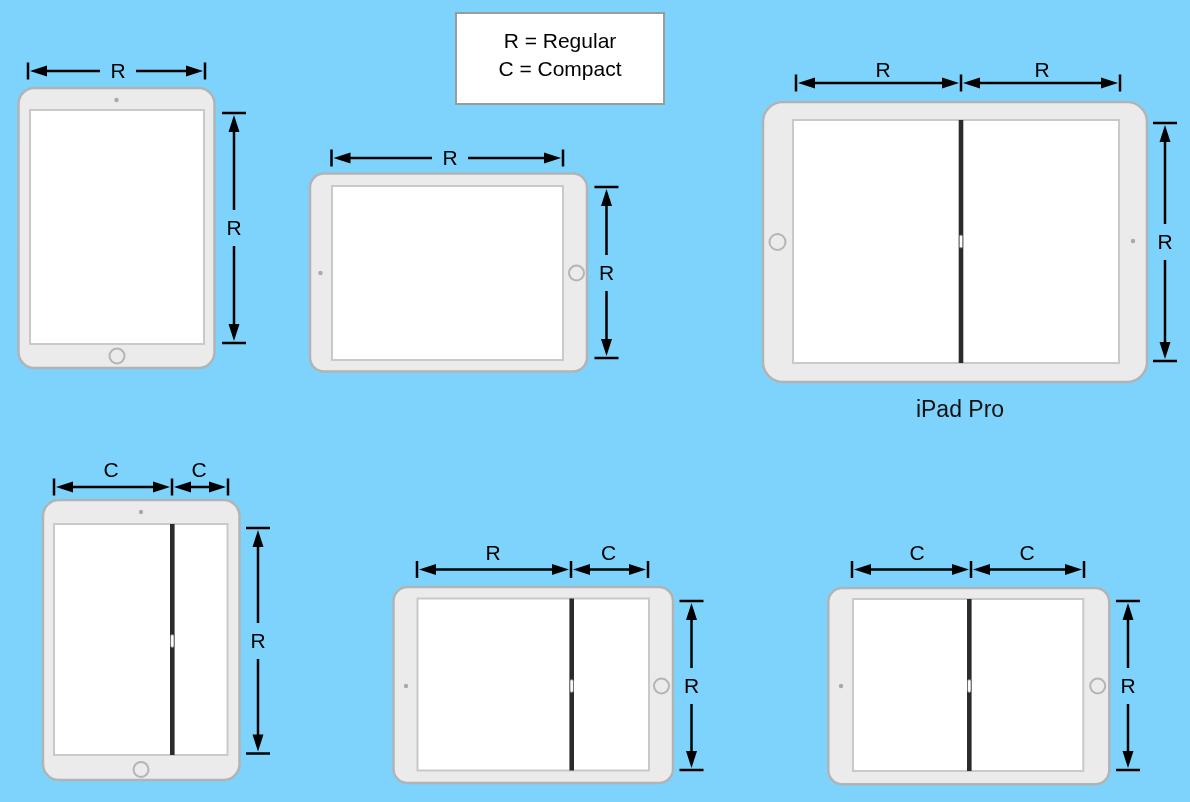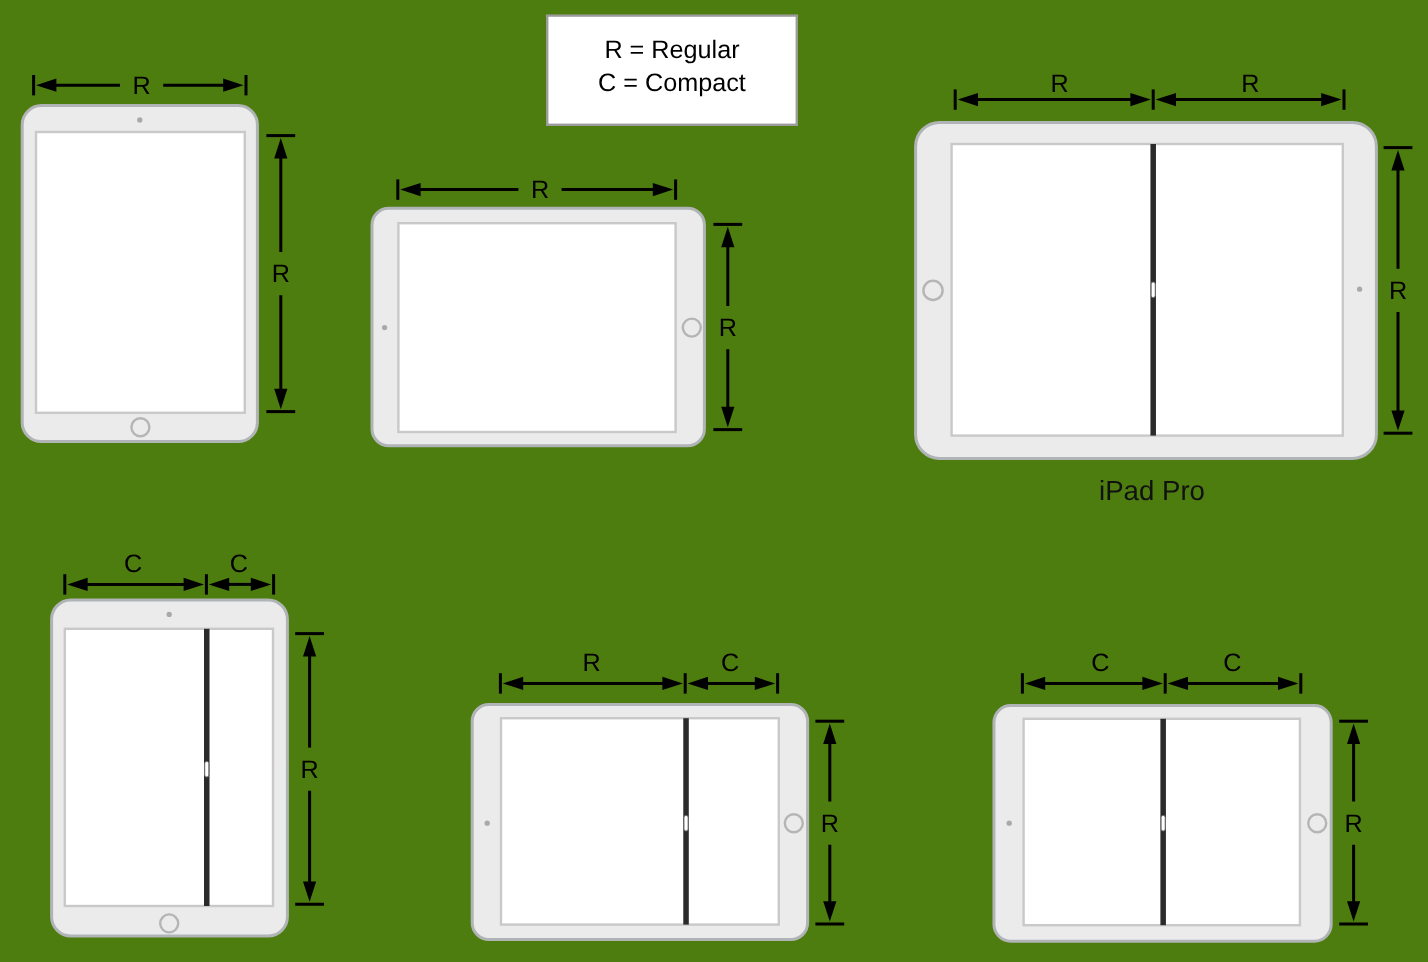--- a/index.html
+++ b/index.html
@@ -1,16 +1,16 @@
 <!DOCTYPE html>
 <html><head>
 <meta charset="utf-8">
 <style>
   html,body { margin:0; padding:0; background:#ffffff; }
-  #stage { position:relative; width:1190px; height:802px; background:#4d7c0f; overflow:hidden; }
+  #stage { position:relative; width:1190px; height:802px; background:#7dd3fc; overflow:hidden; }
   svg { display:block; }
   .dim    { stroke:#000000; stroke-width:2.5; fill:none; }
   .arrow  { fill:#000000; stroke:none; }
   .lbl    { font-family:"Liberation Sans", sans-serif; font-size:21px; fill:#000000; }
   .caption{ font-family:"Liberation Sans", sans-serif; font-size:23px; fill:#111111; }
   .body   { fill:#ebebeb; stroke:#b1b4b6; stroke-width:2.5; }
   .screen { fill:#ffffff; stroke:#c9c9c9; stroke-width:2; }
   .cam    { fill:#a9a9a9; stroke:none; }
   .home   { fill:none; stroke:#b5b5b5; stroke-width:2; }
   .handle { fill:#ffffff; stroke:#6e6e6e; stroke-width:0.8; }

